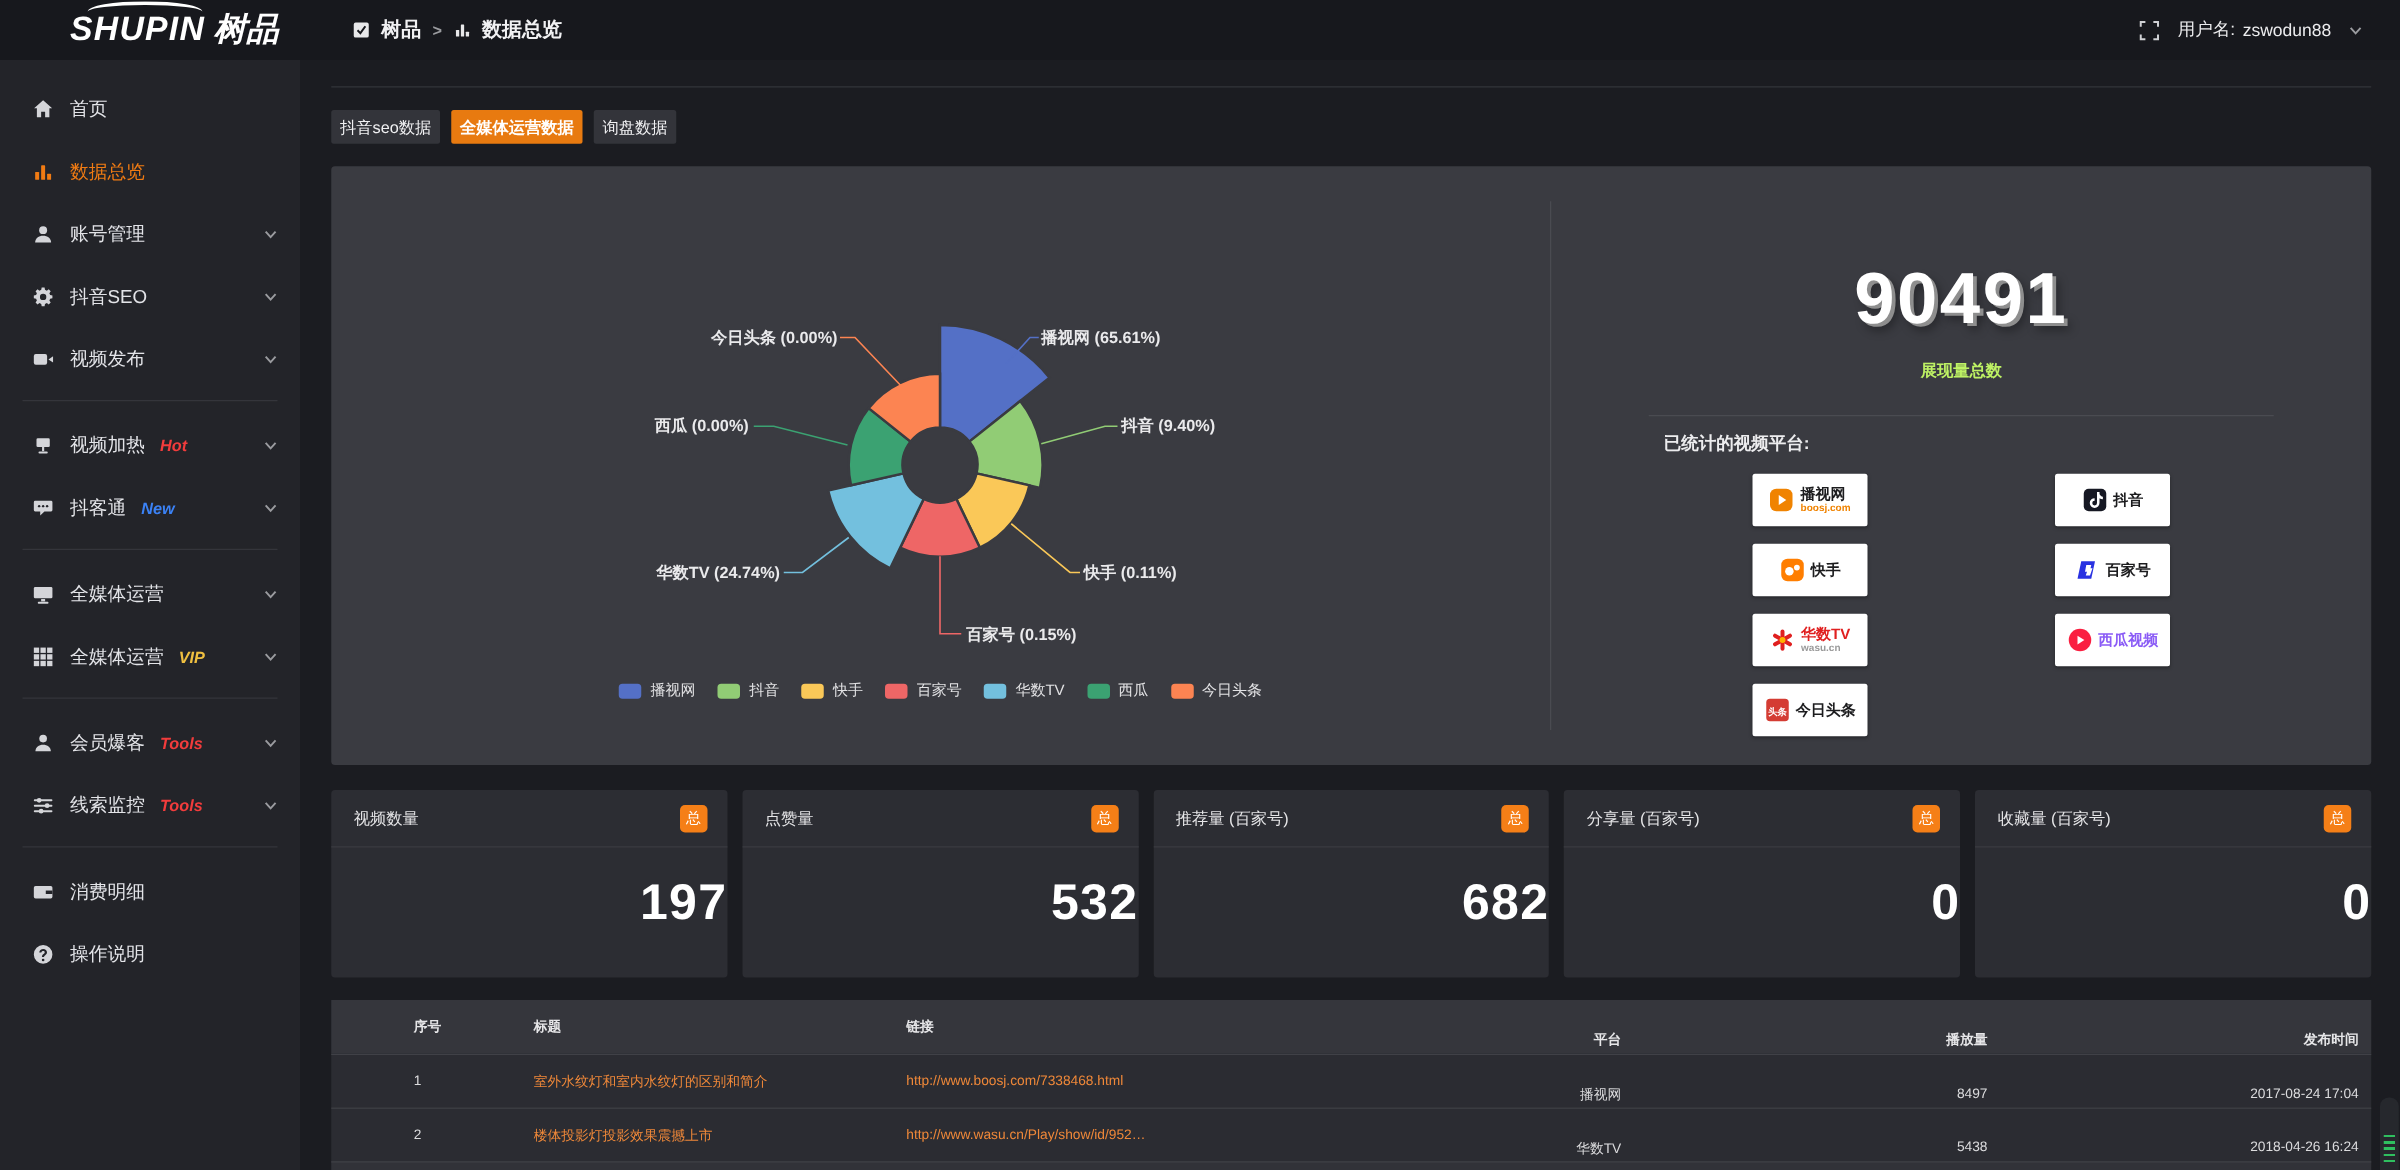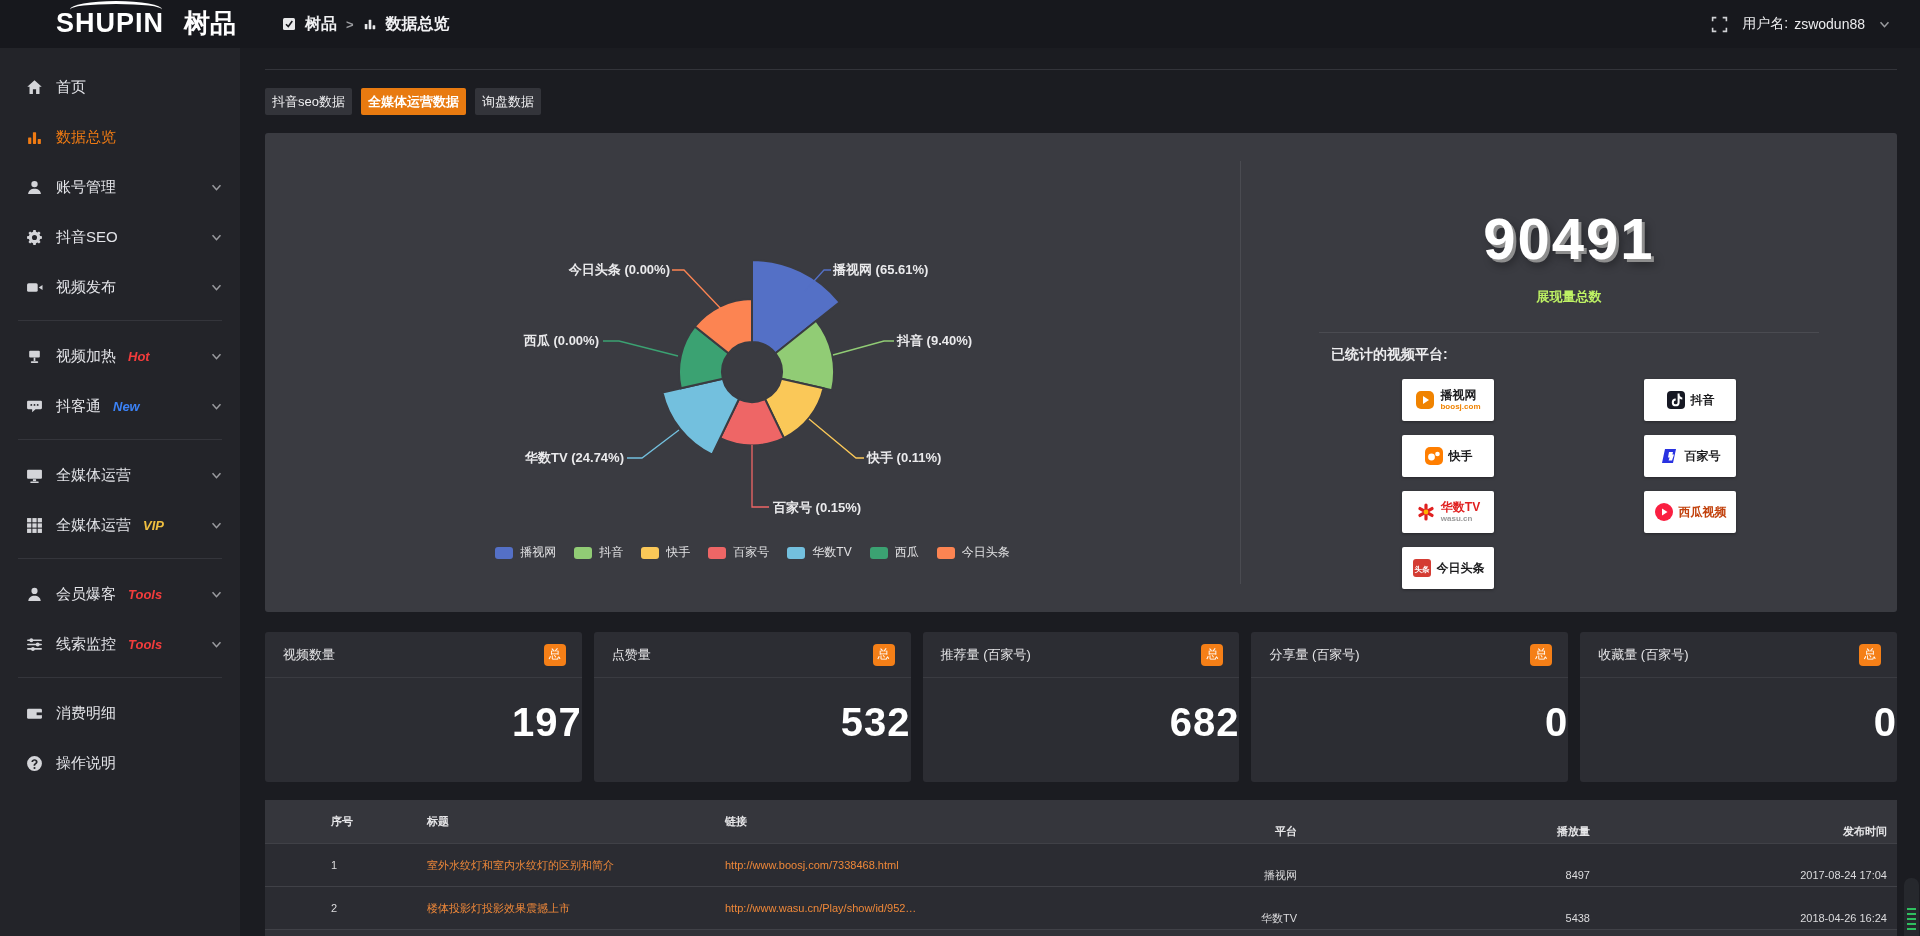--- a/index.html
+++ b/index.html
@@ -1,21 +1,21 @@
 <!DOCTYPE html>
 <html><head>
 <meta charset="utf-8">
 <style>
   * { margin:0; padding:0; box-sizing:border-box; }
   html,body { width:1920px; height:936px; overflow:hidden; background:#1b1c21;
     font-family:"Liberation Sans","DejaVu Sans",sans-serif; color:#e4e4e6; }
 
   
   .topbar { position:absolute; left:0; top:0; width:1920px; height:48px; background:#17181d; z-index:5; }
-  .logo { position:absolute; left:56px; top:6px; display:flex; align-items:flex-start; gap:20px; }
+  .logo { position:absolute; left:56px; top:6px; display:flex; align-items:flex-start; gap:7px;font-style:italic; }
   .logo-en { font-size:27px; font-weight:800; letter-spacing:1px; color:#fff; position:relative; line-height:34px;}
   .logo-en::before { content:""; position:absolute; left:14px; top:-5px; width:92px; height:14px;
     border-top:3px solid #fff; border-radius:50%; }
   .logo-cn { font-size:26px; font-weight:800; color:#fff; line-height:34px; }
   .breadcrumb { position:absolute; left:282px; top:0; height:48px; display:flex; align-items:center; gap:9px;
     font-size:16px; font-weight:700; color:#f1f1f3; }
   .crumb-sep { color:#9a9b9f; font-size:13px; font-weight:700; }
   .top-right { position:absolute; right:30px; top:0; height:48px; display:flex; align-items:center; gap:14px; font-size:14px; color:#ececee; }
   .hr-top { position:absolute; left:265px; top:69px; width:1632px; height:1px; background:#33343a; }
 
@@ -462,21 +462,21 @@
             </span>
           </div>
           <div class="pcard">
             <span class="pglyph">
               <svg width="20" height="20" viewBox="0 0 20 20">
                 <circle cx="10" cy="10" r="9" fill="#fa1f41"></circle>
                 <path d="M8 6.5l5.5 3.5L8 13.5z" fill="#fff"></path>
               </svg>
             </span>
             <span>
-              <div class="pname" style="color:#c2410c">西瓜视频</div>
+              <div class="pname" style="color:#8b5cf6">西瓜视频</div>
             </span>
           </div>
         </div>
     </div>
   </div>
 </div>
 
 <div class="cards" id="cards">
     <div class="card">
       <div class="card-head">

